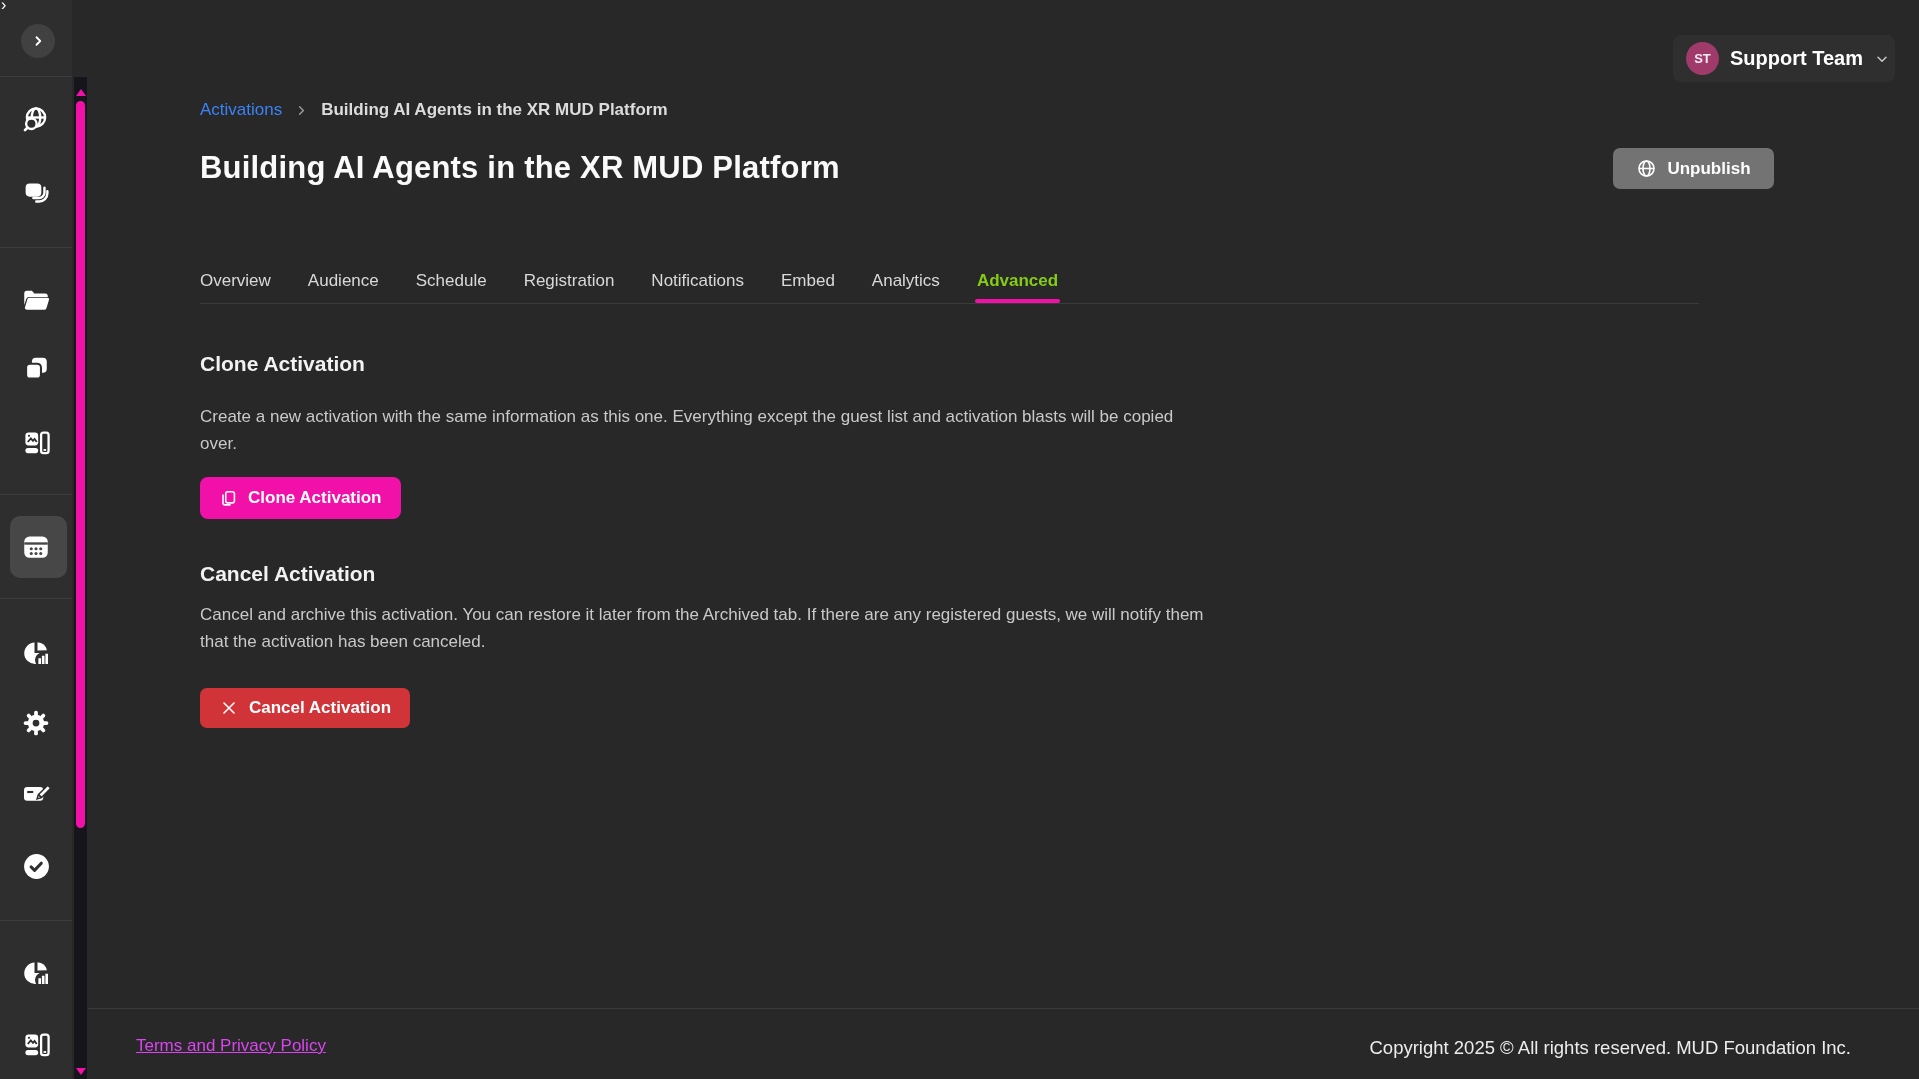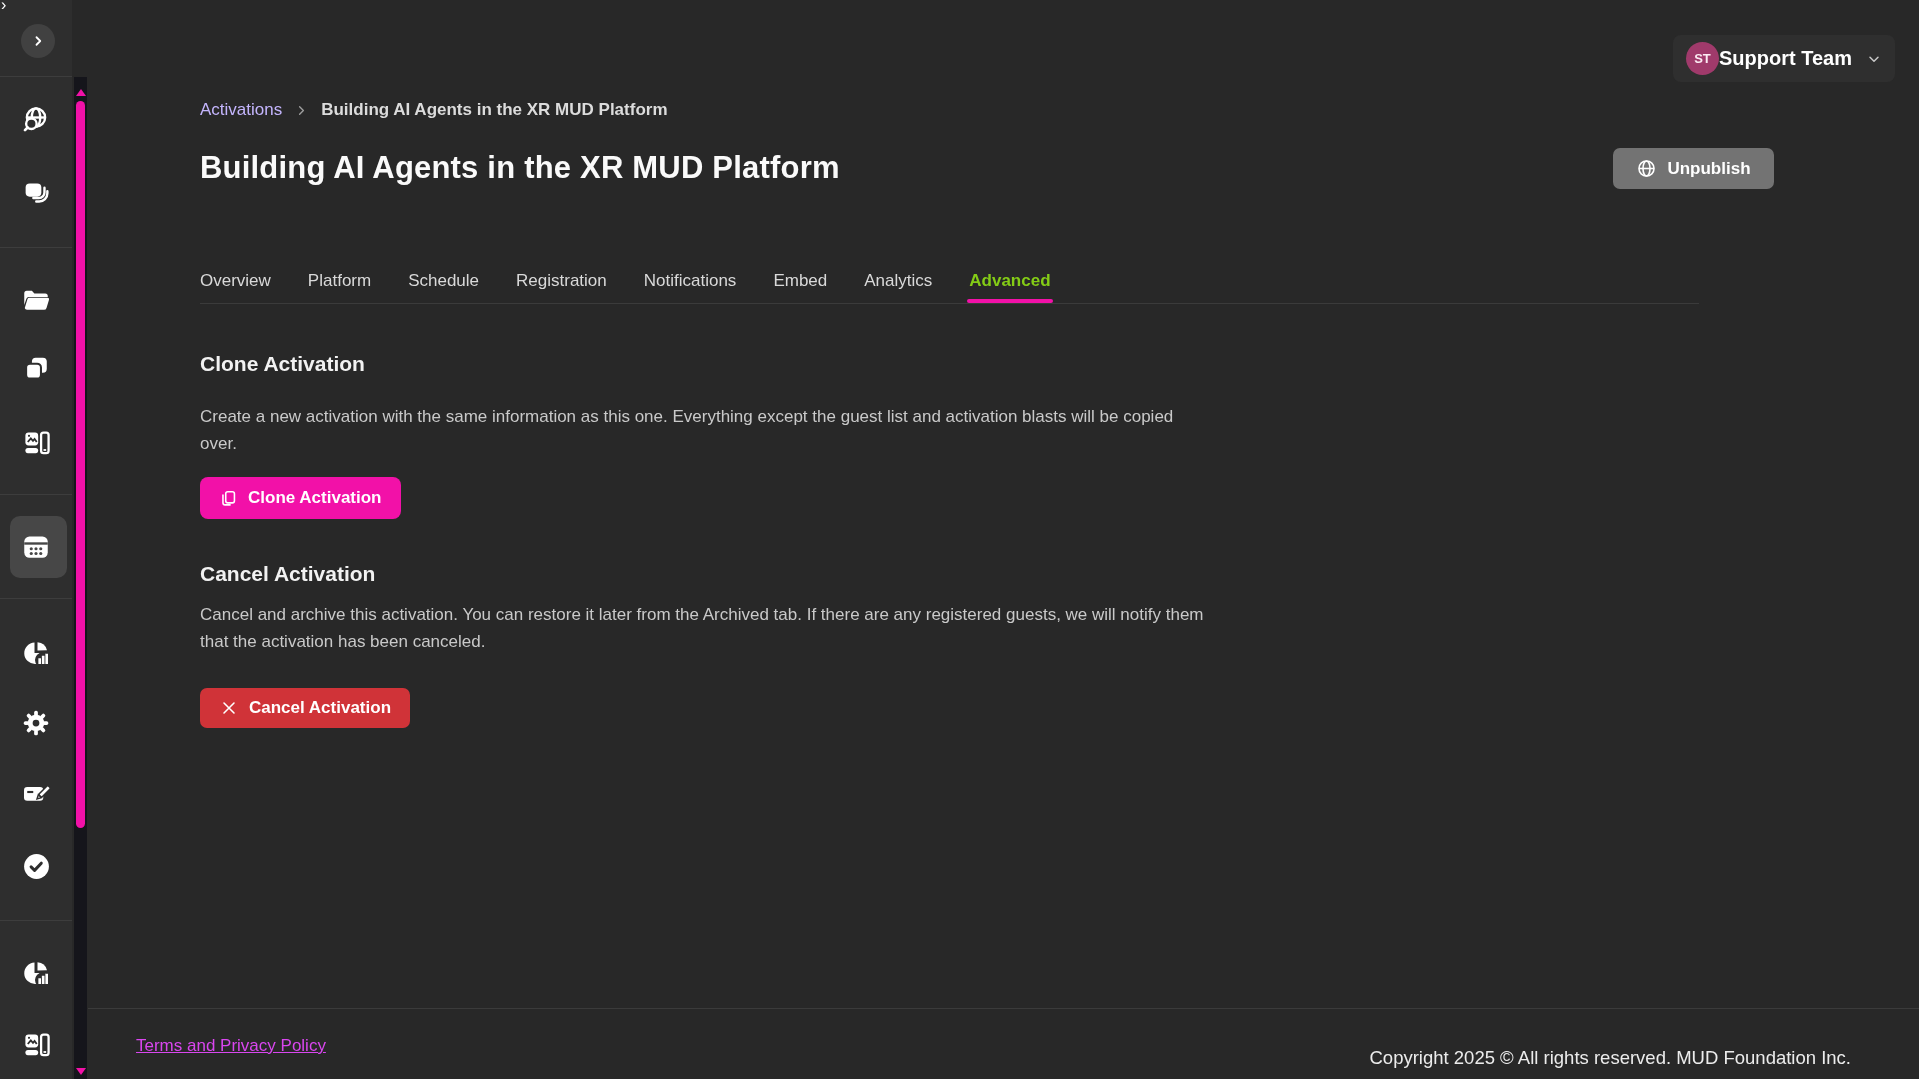--- a/index.html
+++ b/index.html
@@ -18,26 +18,26 @@
   
   .scroll-track{position:absolute;left:74px;top:77px;width:13px;height:1002px;background:#15151b;}
   .scroll-thumb{position:absolute;left:2px;top:24px;width:9px;height:727px;background:#f211a8;border-radius:5px;}
   .tri-up{position:absolute;left:2px;top:12px;width:0;height:0;border-left:5px solid transparent;
           border-right:5px solid transparent;border-bottom:7px solid #f211a8;}
   .tri-down{position:absolute;left:2px;bottom:4px;width:0;height:0;border-left:5px solid transparent;
           border-right:5px solid transparent;border-top:7px solid #f211a8;}
 
   
   .crumbs{position:absolute;left:200px;top:100px;display:flex;align-items:center;gap:12px;font-size:17px;}
-  .crumb-parent{color:#c4b5fd;cursor:pointer;}
+  .crumb-parent{color:#3b82f6;cursor:pointer;}
   .crumb-current{color:#dcdcdc;font-weight:700;}
   .page-title{position:absolute;left:200px;top:150px;font-size:31px;font-weight:700;color:#fafafa;letter-spacing:.2px;}
 
   .account-chip{position:absolute;left:1673px;top:35px;width:222px;height:47px;background:#2f2f2f;border-radius:8px;
-                display:flex;align-items:center;padding:0 13px;box-sizing:border-box;cursor:pointer;}
+                display:flex;align-items:center;padding:0 13px;box-sizing:border-box;gap:11px;cursor:pointer;}
   .avatar{width:33px;height:33px;border-radius:50%;background:#a03a6b;color:#fbeaf2;font-size:13px;font-weight:700;
           display:flex;align-items:center;justify-content:center;flex:0 0 auto;}
   .account-name{font-size:20px;font-weight:700;color:#fff;white-space:nowrap;}
   .chip-chevron{margin-left:auto;display:flex;}
 
   .btn{display:flex;align-items:center;justify-content:center;gap:10px;border:none;border-radius:7px;
        color:#fff;font-weight:700;font-size:17px;cursor:pointer;font-family:inherit;}
   .btn-unpublish{position:absolute;left:1613px;top:148px;width:161px;height:41px;background:#737373;}
   .btn-clone{position:absolute;left:200px;top:477px;height:42px;padding:0 19px;background:#f211a8;border-radius:8px;}
   .btn-cancel{position:absolute;left:200px;top:688px;height:40px;padding:0 19px;background:#d03338;border-radius:7px;}
@@ -50,21 +50,21 @@
   .tabs-divider{position:absolute;left:200px;top:303px;width:1499px;height:1px;background:#3b3b3b;}
 
   
   .sec-h{position:absolute;left:200px;font-size:21px;font-weight:700;color:#f2f2f2;}
   .sec-p{position:absolute;left:200px;max-width:1008px;font-size:17px;line-height:27px;color:#c9c9c9;}
 
   
   .footer-divider{position:absolute;left:88px;top:1008px;width:1831px;height:1px;background:#3b3b3b;}
   .footer-link{position:absolute;left:136px;top:1036px;font-size:17px;font-weight:400;color:#d946ef;
                text-decoration:underline;cursor:pointer;}
-  .copyright{position:absolute;right:68px;top:1037px;font-size:18.5px;color:#ececec;margin-top:10px;}
+  .copyright{position:absolute;right:68px;top:1037px;font-size:18.5px;color:#ececec;}
 
   svg{display:block;}
 </style>
 </head>
 <body>
 
 <div class="stage">
 
   <div class="sidebar">
     <div class="corner-frag">›</div>
@@ -268,21 +268,21 @@
         <circle cx="12" cy="12" r="8.6"></circle>
           <ellipse cx="12" cy="12" rx="4" ry="8.6"></ellipse>
           <line x1="3.4" y1="12" x2="20.6" y2="12"></line>
       </svg>
     </span>
     <span>Unpublish</span>
   </button>
 
   <div class="tabs">
     <div class="tab">Overview</div>
-    <div class="tab">Platform</div>
+    <div class="tab">Audience</div>
     <div class="tab">Schedule</div>
     <div class="tab">Registration</div>
     <div class="tab">Notifications</div>
     <div class="tab">Embed</div>
     <div class="tab">Analytics</div>
     <div class="tab active">Advanced</div>
   </div>
   <div class="tabs-divider"></div>
 
   <div class="sec-h" style="top:352px">Clone Activation</div>

